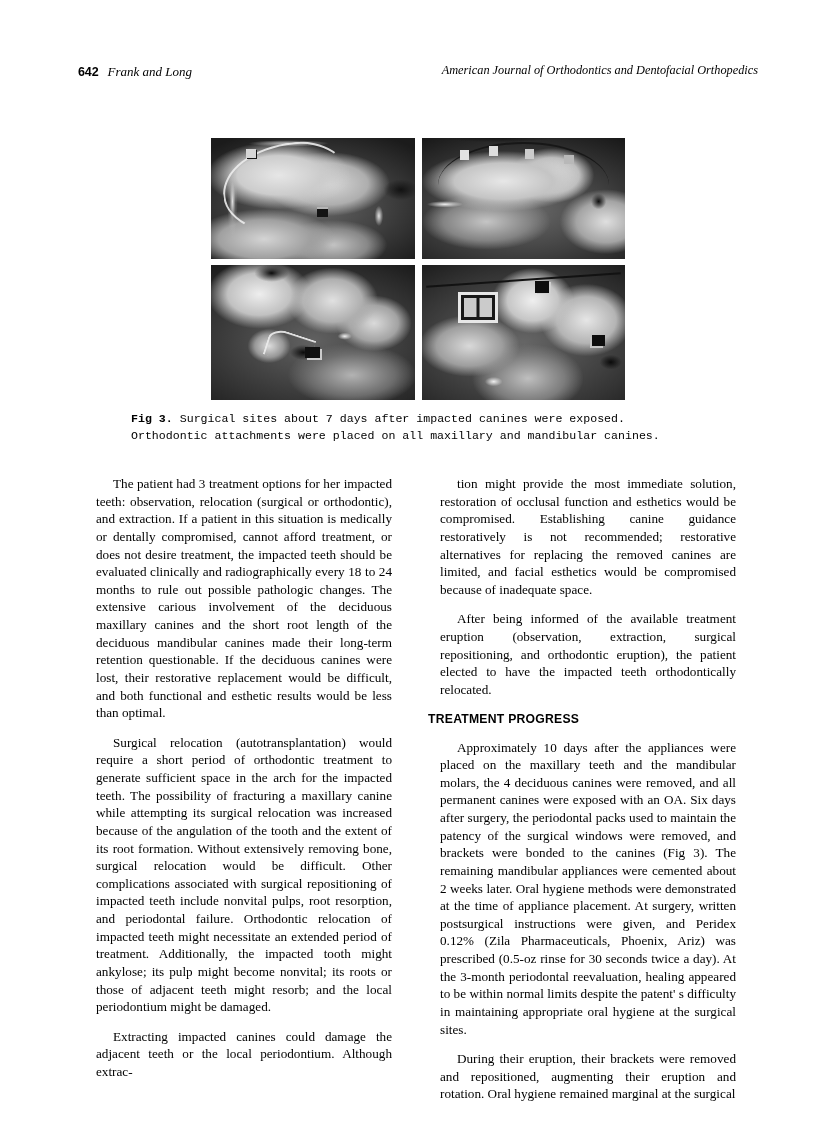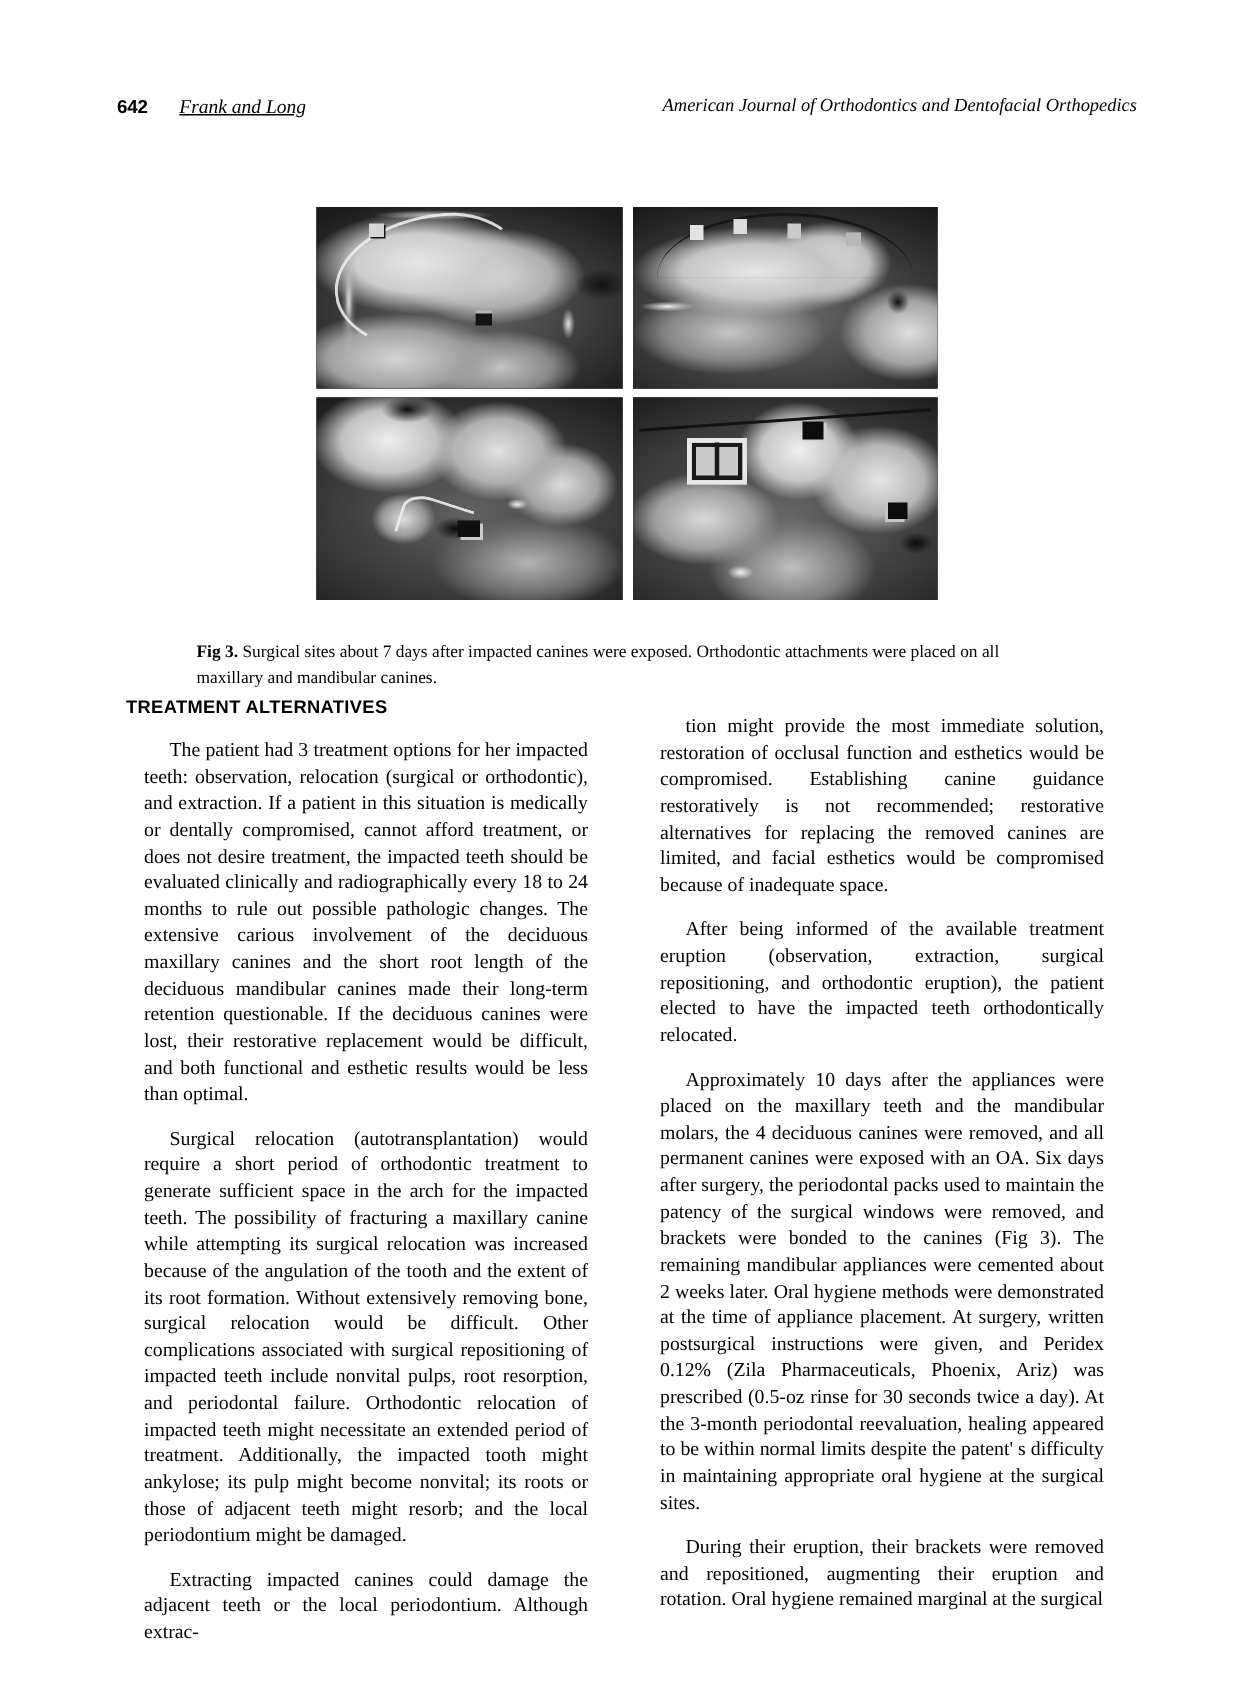--- a/index.html
+++ b/index.html
@@ -42,22 +42,21 @@
     font-family: "Liberation Sans", sans-serif;
     font-weight: bold;
     font-size: 12.5px;
     letter-spacing: -0.1px;
     text-align: right;
   }
   .rh-authors {
     font-family: "Liberation Serif", serif;
     font-style: italic;
     font-size: 13px;
-    margin-left: 21px;
-    text-decoration: underline;
+    margin-left: 9px;
   }
   .rh-right {
     position: absolute;
     right: 0;
     top: 0;
     text-align: right;
     font-family: "Liberation Serif", serif;
     font-style: italic;
     font-size: 12.3px;
     line-height: 16.5px;
@@ -213,23 +212,23 @@
     position:absolute; left:50%; top:0; width:3px; height:100%;
     background:#191815; transform: translateX(-50%);
   }
   .ph4 .brk2 { position:absolute; left:56%; top:12%; width:14px; height:12px; background:#0e0d0c; box-shadow: 2px 1px 0 #d4d0c8; }
   .ph4 .brk3 { position:absolute; left:84%; top:52%; width:13px; height:11px; background:#0e0d0c; box-shadow: -2px 2px 0 #c9c5bd; }
 
   
   .caption {
     position: absolute;
     left: 131px;
-    top: 427px;
+    top: 411px;
     width: 574px;
-    font-family: Liberation Serif, serif;
+    font-family: Liberation Mono, monospace;
     font-size: 11.6px;
     line-height: 16.5px;
     text-align: left;
   }
   .caption .label { font-weight: bold; }
 
   
   .columns {
     position: absolute;
     left: 84px;
@@ -322,28 +321,28 @@
   </div>
 
   <div class="caption">
     <span class="label">Fig 3.</span>
     <span>Surgical sites about 7 days after impacted canines were exposed. Orthodontic attachments were placed on all maxillary and mandibular canines.</span>
   </div>
 
   <div class="columns">
 
     <div class="col col-left">
-      <h2 class="sec-head">TREATMENT ALTERNATIVES</h2>
       <p class="body">The patient had 3 treatment options for her impacted teeth: observation, relocation (surgical or orthodontic), and extraction. If a patient in this situation is medically or dentally compromised, cannot afford treatment, or does not desire treatment, the impacted teeth should be evaluated clinically and radiographically every 18 to 24 months to rule out possible pathologic changes. The extensive carious involvement of the deciduous maxillary canines and the short root length of the deciduous mandibular canines made their long-term retention questionable. If the deciduous canines were lost, their restorative replacement would be difficult, and both functional and esthetic results would be less than optimal.</p>
       <p class="body">Surgical relocation (autotransplantation) would require a short period of orthodontic treatment to generate sufficient space in the arch for the impacted teeth. The possibility of fracturing a maxillary canine while attempting its surgical relocation was increased because of the angulation of the tooth and the extent of its root formation. Without extensively removing bone, surgical relocation would be difficult. Other complications associated with surgical repositioning of impacted teeth include nonvital pulps, root resorption, and periodontal failure. Orthodontic relocation of impacted teeth might necessitate an extended period of treatment. Additionally, the impacted tooth might ankylose; its pulp might become nonvital; its roots or those of adjacent teeth might resorb; and the local periodontium might be damaged.</p>
       <p class="body">Extracting impacted canines could damage the adjacent teeth or the local periodontium. Although extrac-</p>
     </div>
 
     <div class="col col-right">
       <p class="body">tion might provide the most immediate solution, restoration of occlusal function and esthetics would be compromised. Establishing canine guidance restoratively is not recommended; restorative alternatives for replacing the removed canines are limited, and facial esthetics would be compromised because of inadequate space.</p>
       <p class="body">After being informed of the available treatment eruption (observation, extraction, surgical repositioning, and orthodontic eruption), the patient elected to have the impacted teeth orthodontically relocated.</p>
+      <h2 class="sec-head spaced">TREATMENT PROGRESS</h2>
       <p class="body">Approximately 10 days after the appliances were placed on the maxillary teeth and the mandibular molars, the 4 deciduous canines were removed, and all permanent canines were exposed with an OA. Six days after surgery, the periodontal packs used to maintain the patency of the surgical windows were removed, and brackets were bonded to the canines (Fig 3). The remaining mandibular appliances were cemented about 2 weeks later. Oral hygiene methods were demonstrated at the time of appliance placement. At surgery, written postsurgical instructions were given, and Peridex 0.12% (Zila Pharmaceuticals, Phoenix, Ariz) was prescribed (0.5-oz rinse for 30 seconds twice a day). At the 3-month periodontal reevaluation, healing appeared to be within normal limits despite the patent' s difficulty in maintaining appropriate oral hygiene at the surgical sites.</p>
       <p class="body">During their eruption, their brackets were removed and repositioned, augmenting their eruption and rotation. Oral hygiene remained marginal at the surgical</p>
     </div>
 
   </div>
 
 </div>
 
 </body></html>

